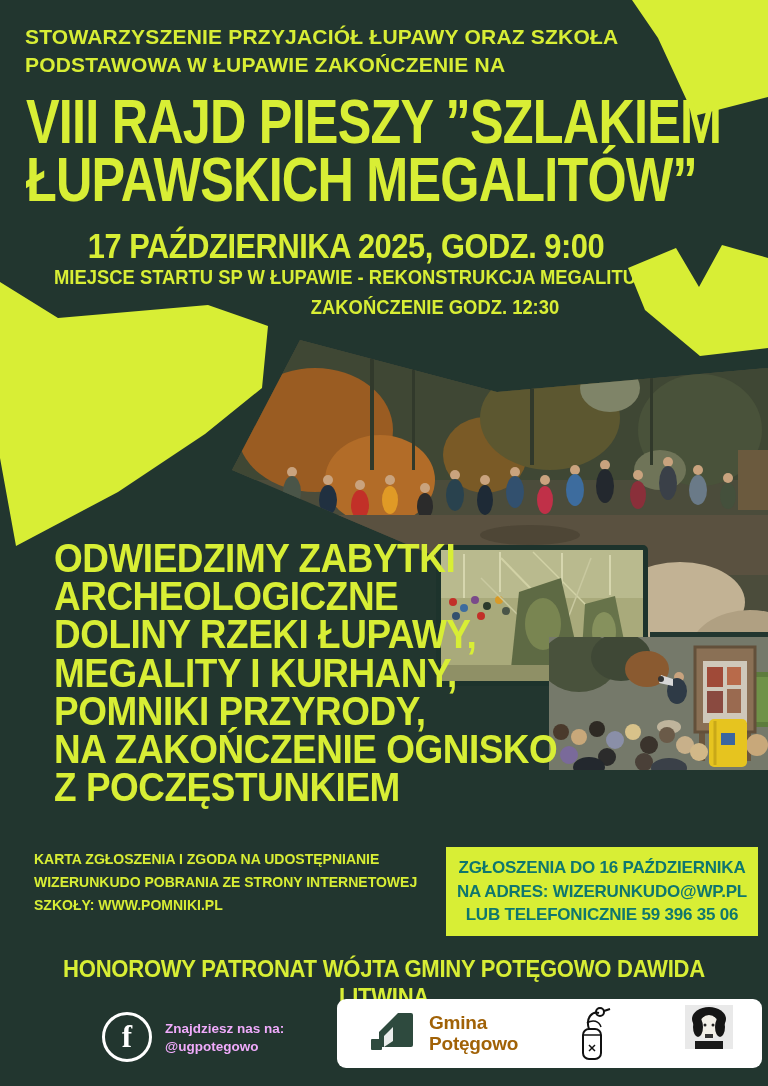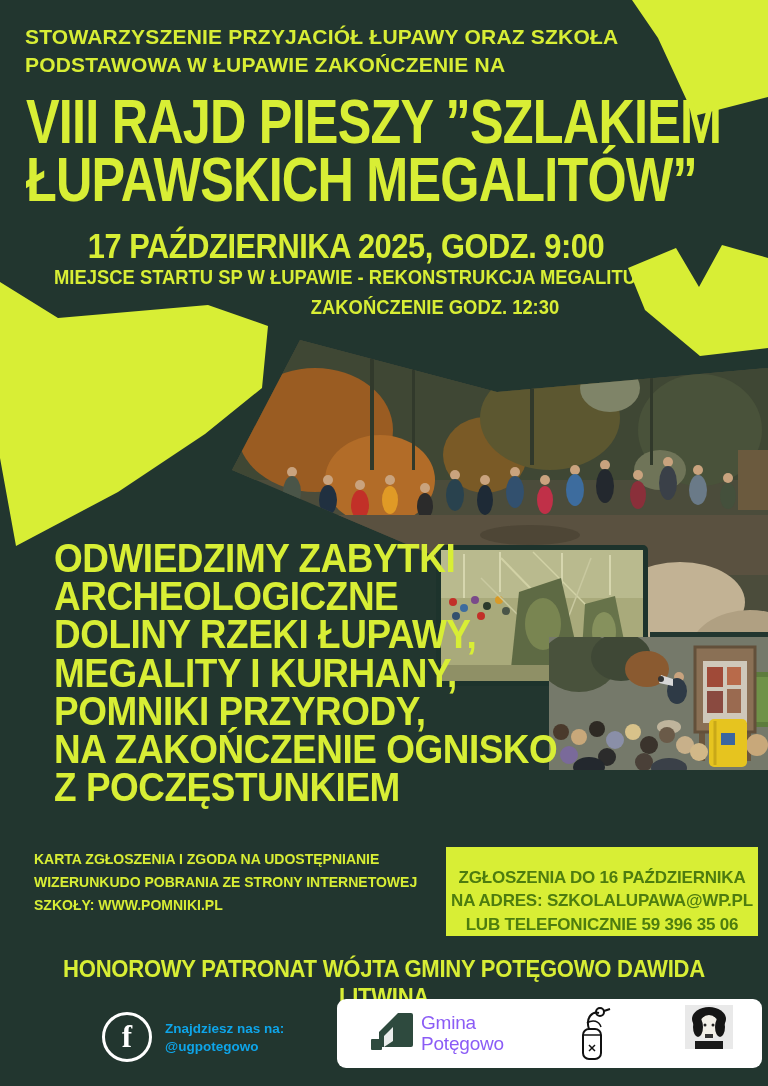--- a/index.html
+++ b/index.html
@@ -18,33 +18,33 @@
   .cx88c{transform:scaleX(.88);transform-origin:50% 50%;}
   .cx92c{transform:scaleX(.92);transform-origin:50% 50%;}
   .intro{left:25px;top:23px;font-size:21px;line-height:28px;letter-spacing:.2px;}
   .title{left:26px;top:92px;font-size:63px;line-height:58px;letter-spacing:-1px;}
   .dateline{left:-14px;top:226px;width:720px;text-align:center;font-size:35px;letter-spacing:-.5px;}
   .startline{left:-15px;top:266px;width:720px;text-align:center;font-size:20px;}
   .endline{left:75px;top:296px;width:720px;text-align:center;font-size:20px;}
   .desc{left:34px;top:539px;font-size:41px;line-height:38.2px;letter-spacing:-.5px;margin-left:20px;}
   .note{left:34px;top:848px;font-size:14px;line-height:23px;}
   .signup{
-    left:446px;top:847px;width:312px;height:89px;background:#d8ee35;color:#4d7c0f;
+    left:446px;top:847px;width:312px;height:89px;background:#d8ee35;color:#0f766e;
     text-align:center;font-size:17px;line-height:23.5px;font-weight:700;
-    display:flex;flex-direction:column;justify-content:flex-end;letter-spacing:-.2px;
+    display:flex;flex-direction:column;justify-content:center;letter-spacing:-.2px;
   }
   .patron{left:0;top:955px;width:768px;text-align:center;font-size:24px;letter-spacing:-.3px;}
   .fbcircle{
     left:102px;top:1012px;width:44px;height:44px;border:3px solid #fff;border-radius:50%;
     color:#fff;display:flex;align-items:center;justify-content:center;
     font-size:31px;font-weight:700;font-family:"Liberation Serif",serif;
   }
-  .fbtext{left:165px;top:1020px;color:#0ea5e9;font-size:13.5px;line-height:18px;font-weight:700;}
+  .fbtext{left:165px;top:1020px;color:#f0abfc;font-size:13.5px;line-height:18px;font-weight:700;}
   .logobar{left:337px;top:999px;width:425px;height:69px;background:#fff;border-radius:9px;}
-  .gminatext{left:84px;top:13px;color:#8b5cf6;font-size:19px;line-height:21px;font-weight:400;letter-spacing:-.2px;}
+  .gminatext{left:92px;top:13px;color:#a16207;font-size:19px;line-height:21px;font-weight:700;letter-spacing:-.2px;}
   .schoolcap{left:318px;top:52px;width:108px;text-align:center;color:#111;font-size:9.5px;font-weight:700;margin-top:36px;}
   .photo2{
     left:436px;top:545px;width:202px;height:131px;border:5px solid #1d332c;border-radius:5px;overflow:hidden;
   }
   .photo3{left:549px;top:637px;width:219px;height:133px;overflow:hidden;}
   .mainphoto{
     left:230px;top:330px;width:538px;height:370px;
     clip-path:polygon(70px 10px,267px 62px,538px 38px,538px 302px,420px 302px,420px 356px,207px 356px,207px 227px,2px 140px);
   }
 </style>
@@ -232,21 +232,21 @@
   </div>
 
   <div class="abs note yellow b">
     <div class="nowrap">KARTA ZGŁOSZENIA I ZGODA NA UDOSTĘPNIANIE</div>
     <div class="nowrap">WIZERUNKUDO POBRANIA ZE STRONY INTERNETOWEJ</div>
     <div class="nowrap">SZKOŁY: WWW.POMNIKI.PL</div>
   </div>
 
   <div class="abs signup">
     <div>ZGŁOSZENIA DO 16 PAŹDZIERNIKA</div>
-    <div>NA ADRES: SZKOLALUPAWA@WP.PL</div>
+    <div>NA ADRES: WIZERUNKUDO@WP.PL</div>
     <div>LUB TELEFONICZNIE 59 396 35 06</div>
   </div>
 
   <div class="abs patron yellow b cx92c">HONOROWY PATRONAT WÓJTA GMINY POTĘGOWO DAWIDA LITWINA</div>
 
   <div class="abs fbcircle">
     <span>f</span>
   </div>
   <div class="abs fbtext">
     <div>Znajdziesz nas na:</div>

